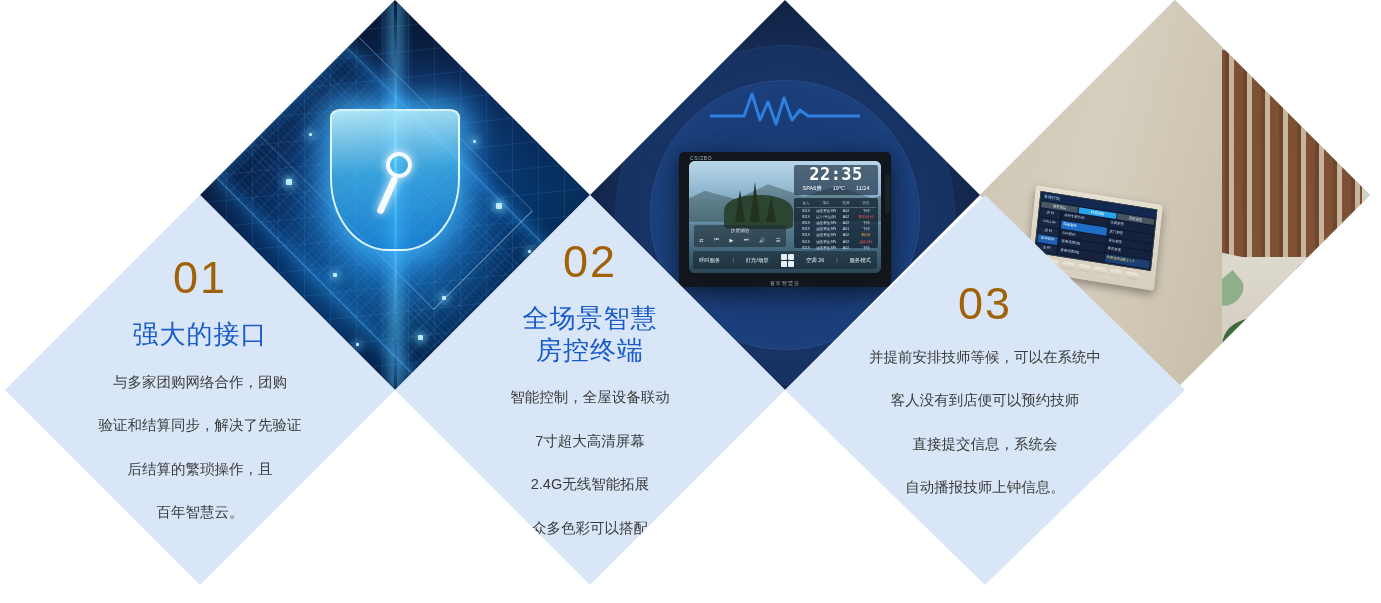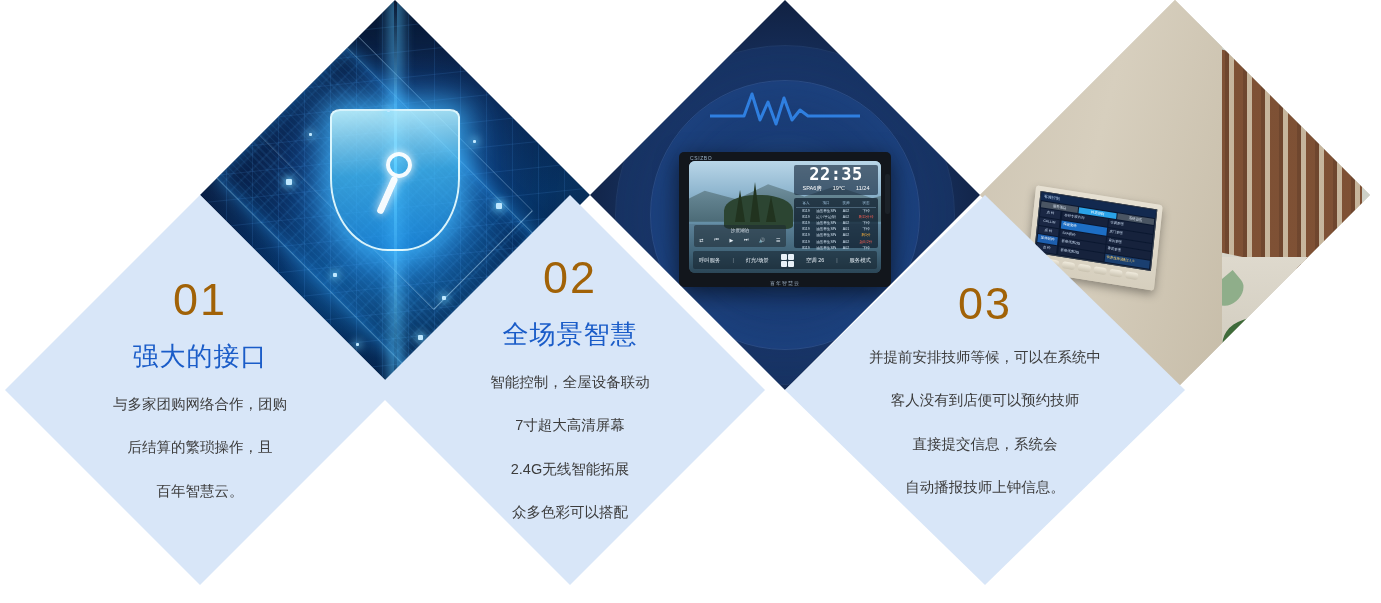--- a/index.html
+++ b/index.html
@@ -545,31 +545,33 @@
   </div>
 
   <div class="dia panel" style="left:5px; top:195px;">
     <div class="inner">
       <div class="num">01</div>
       <div class="ttl">
         <div>强大的接口</div>
       </div>
       <div class="desc">
         <span class="ln">与多家团购网络合作，团购</span>
+        <span class="ln">验证和结算同步，解决了先验证</span>
         <span class="ln">后结算的繁琐操作，且</span>
         <span class="ln">百年智慧云。</span>
       </div>
     </div>
   </div>
 
-  <div class="dia panel" style="left:375px; top:195px;">
+  <div class="dia panel" style="left:395px; top:195px;">
     <div class="inner">
       <div class="num">02</div>
       <div class="ttl">
         <div>全场景智慧</div>
+        <div>房控终端</div>
       </div>
       <div class="desc">
         <span class="ln">智能控制，全屋设备联动</span>
         <span class="ln">7寸超大高清屏幕</span>
         <span class="ln">2.4G无线智能拓展</span>
         <span class="ln">众多色彩可以搭配</span>
       </div>
     </div>
   </div>
 

